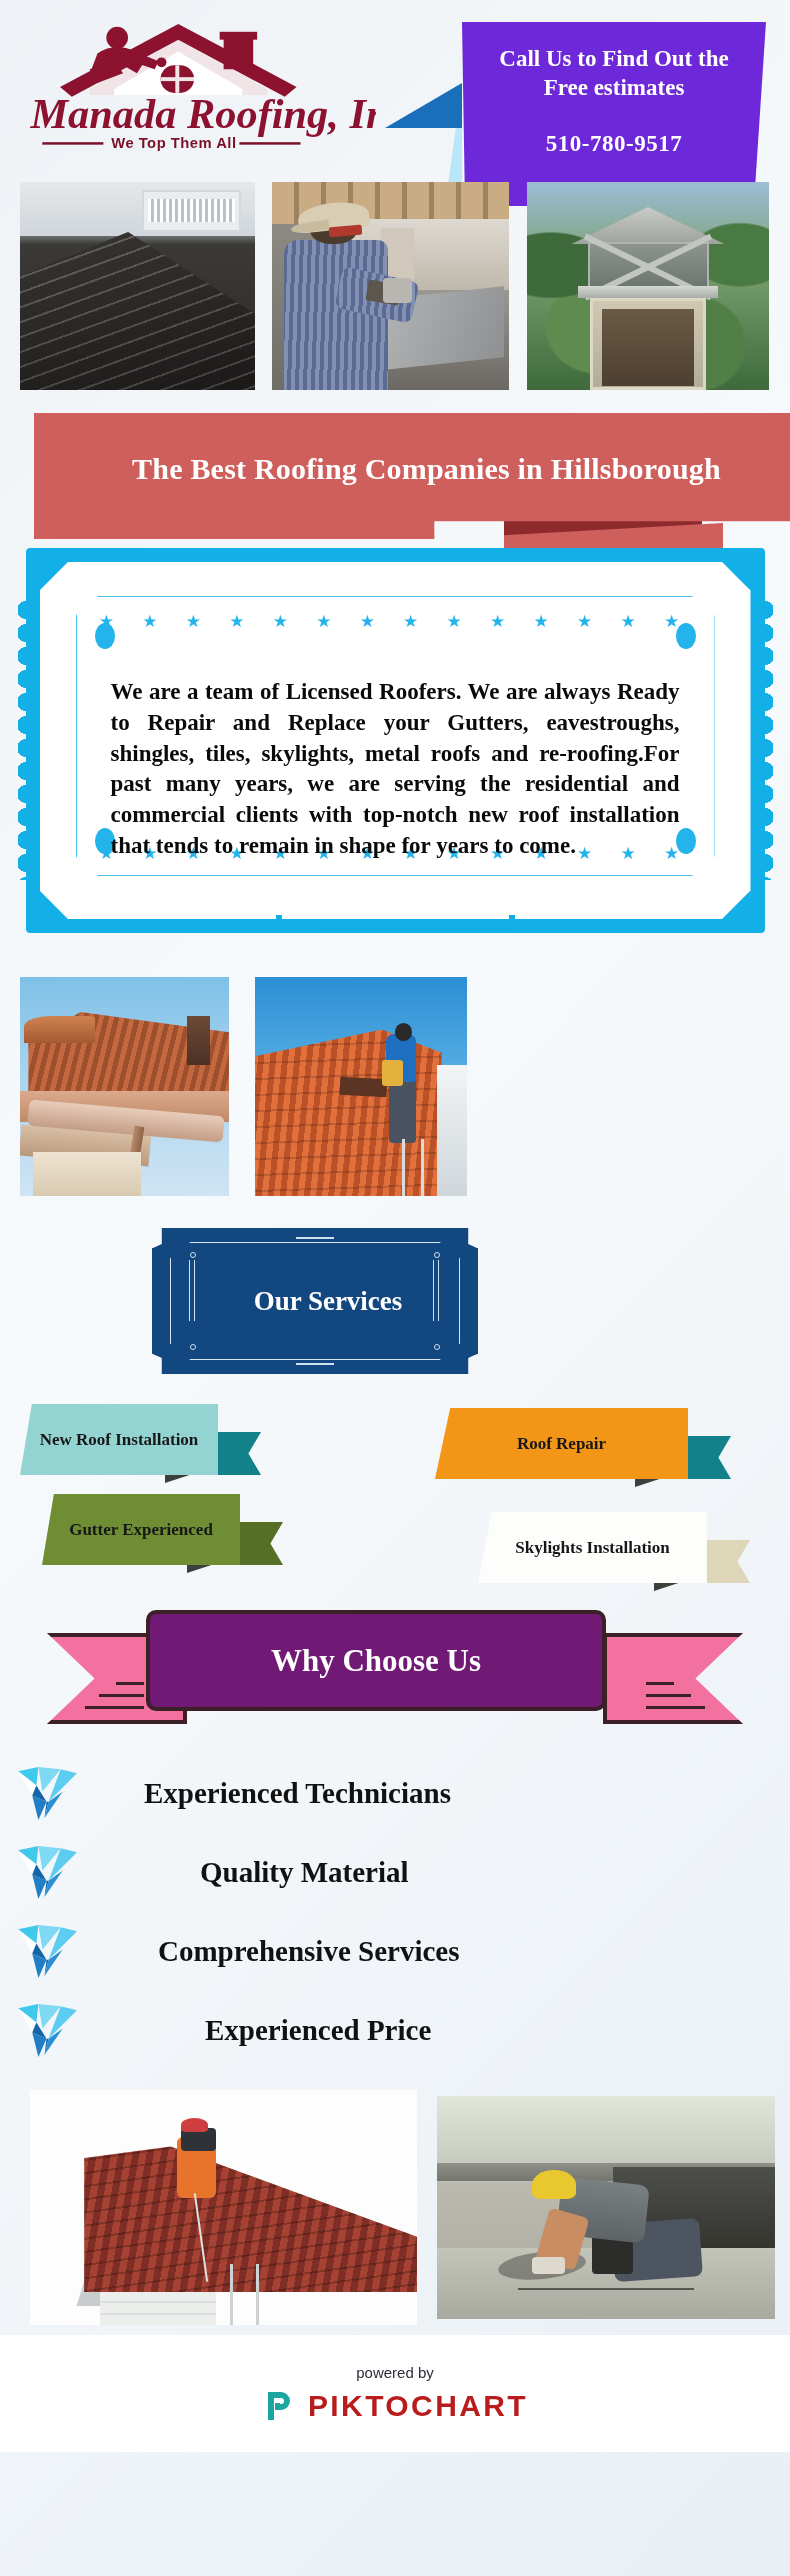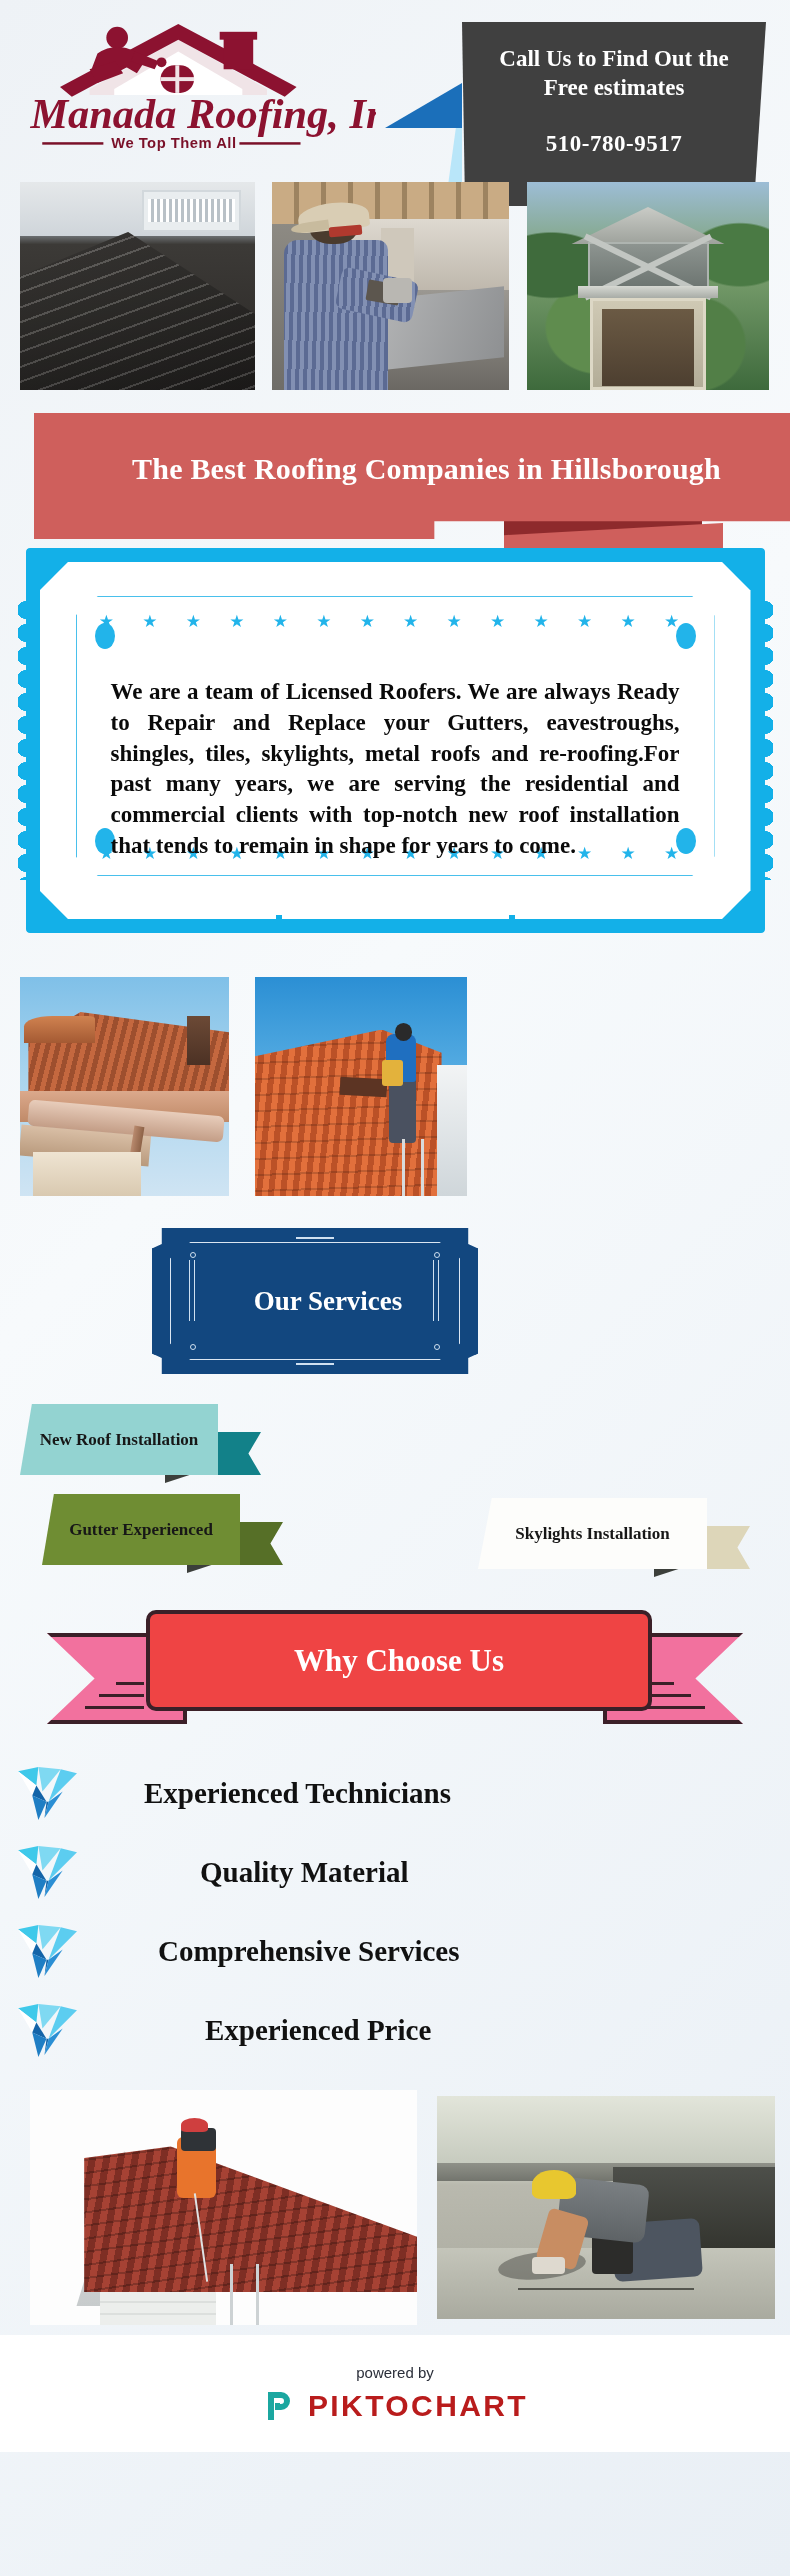--- a/index.html
+++ b/index.html
@@ -34,21 +34,21 @@
     letter-spacing: 0.5px;
   }
 
   .callout {
     position: absolute; left: 462px; top: 22px;
     width: 304px; height: 184px;
   }
   .callout-body {
     position: absolute; left: 0; top: 0;
     width: 304px; height: 184px;
-    background: #404040;
+    background: #6d28d9;
     clip-path: polygon(0 0, 100% 0, 96% 100%, 1% 100%);
     display: flex; flex-direction: column;
     align-items: center; justify-content: flex-start;
     padding-top: 22px;
   }
   .callout-line {
     color: #ffffff; font-size: 23px; font-weight: bold;
     font-family: "Liberation Serif", serif;
     line-height: 1.28; text-align: center;
     width: 265px;
@@ -373,42 +373,42 @@
 
   .svc1 { left:20px; top:10px; width:198px; }
   .svc1 .svc-main { background:#93d3d1; }
   .svc1 .svc-tail { background:#128189; }
   .svc2 { left:435px; top:14px; width:253px; }
   .svc2 .svc-main { background:#f39617; }
   .svc2 .svc-tail { background:#128189; }
   .svc3 { left:42px; top:6px; width:198px; }
   .svc3 .svc-main { background:#6f8d33; }
   .svc3 .svc-tail { background:#566f27; }
-  .svc4 { left:478px; top:10px; width:229px; }
+  .svc4 { left:478px; top:24px; width:229px; }
   .svc4 .svc-main { background:#fdfdfb; }
   .svc4 .svc-tail { background:#ddd6b9; }
 
   
   .why-wrap { position:relative; height:154px; }
   .why-wing {
     position:absolute; top:51px; width:140px; height:91px;
     background:#f2719e; border:4px solid #3b2028;
   }
   .why-wing-l { left:47px;
     clip-path: polygon(0 0, 100% 0, 100% 100%, 0 100%, 34% 50%); }
   .why-wing-r { right:47px;
     clip-path: polygon(0 0, 100% 0, 66% 50%, 100% 100%, 0 100%); }
   .why-wing-lines { position:absolute; top:51px; width:59px; height:91px; }
   .wwl-l { left:85px; }
   .wwl-r { right:85px; }
   .why-wing-lines i { position:absolute; height:3px; background:#3b2028;
     display:block; right:0; }
   .why-center {
-    position:absolute; left:146px; top:28px; width:506px; height:101px;
-    background:#ef4444; border:4px solid #3b2028; border-radius:10px;
+    position:absolute; left:146px; top:28px; width:460px; height:101px;
+    background:#701a75; border:4px solid #3b2028; border-radius:10px;
     display:flex; align-items:center; justify-content:center;
   }
   .why-text {
     color:#ffffff; font-size:31px; font-weight:bold;
     font-family:"Liberation Serif", serif;
   }
 
   
   .features { position:relative; padding: 18px 0 10px; }
   .feat { position:relative; height:79px; display:flex; align-items:center; }
@@ -664,20 +664,27 @@
   </div>
 
   <div class="svc-row">
     <div class="svc svc1">
       <div class="svc-shadow"></div>
       <div class="svc-tail"></div>
       <div class="svc-main">
         <span class="svc-label">New Roof Installation</span>
       </div>
     </div>
+    <div class="svc svc2">
+      <div class="svc-shadow"></div>
+      <div class="svc-tail"></div>
+      <div class="svc-main">
+        <span class="svc-label">Roof Repair</span>
+      </div>
+    </div>
   </div>
 
   <div class="svc-row">
     <div class="svc svc3">
       <div class="svc-shadow"></div>
       <div class="svc-tail"></div>
       <div class="svc-main">
         <span class="svc-label">Gutter Experienced</span>
       </div>
     </div>

